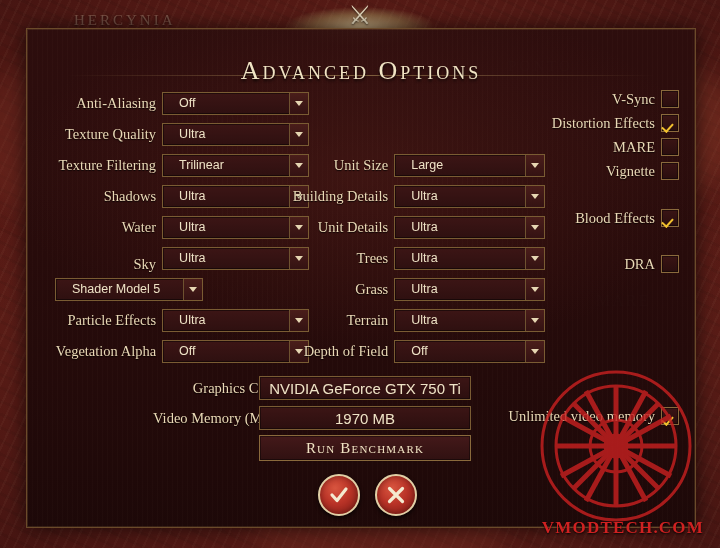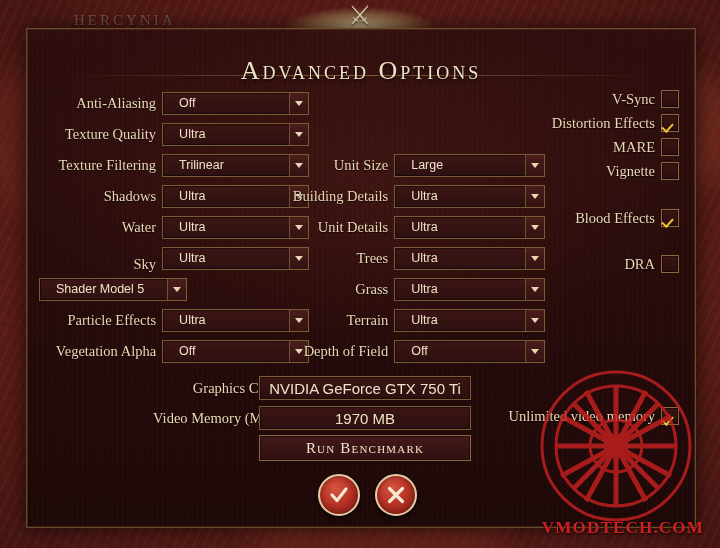--- a/index.html
+++ b/index.html
@@ -339,21 +339,21 @@
 
     <div class="row" style="left:12px; top:218px; width:270px;">
       <div class="lbl" style="width:118px;margin-top:12px;">Sky</div>
       <div class="select" style="margin-left:6px; width:146px;">
         <span class="val">Ultra</span>
         <span class="arrowbox"></span>
       </div>
     </div>
 
     <div class="row" style="left:12px; top:249px; width:270px;">
-      <div class="select" style="margin-left:0; width:146px;">
+      <div class="select" style="margin-left:16px; width:146px;">
         <span class="val">Shader Model 5</span>
         <span class="arrowbox"></span>
       </div>
     </div>
 
     <div class="row" style="left:12px; top:280px; width:270px;">
       <div class="lbl" style="width:118px;">Particle Effects</div>
       <div class="select" style="margin-left:6px; width:146px;">
         <span class="val">Ultra</span>
         <span class="arrowbox"></span>

